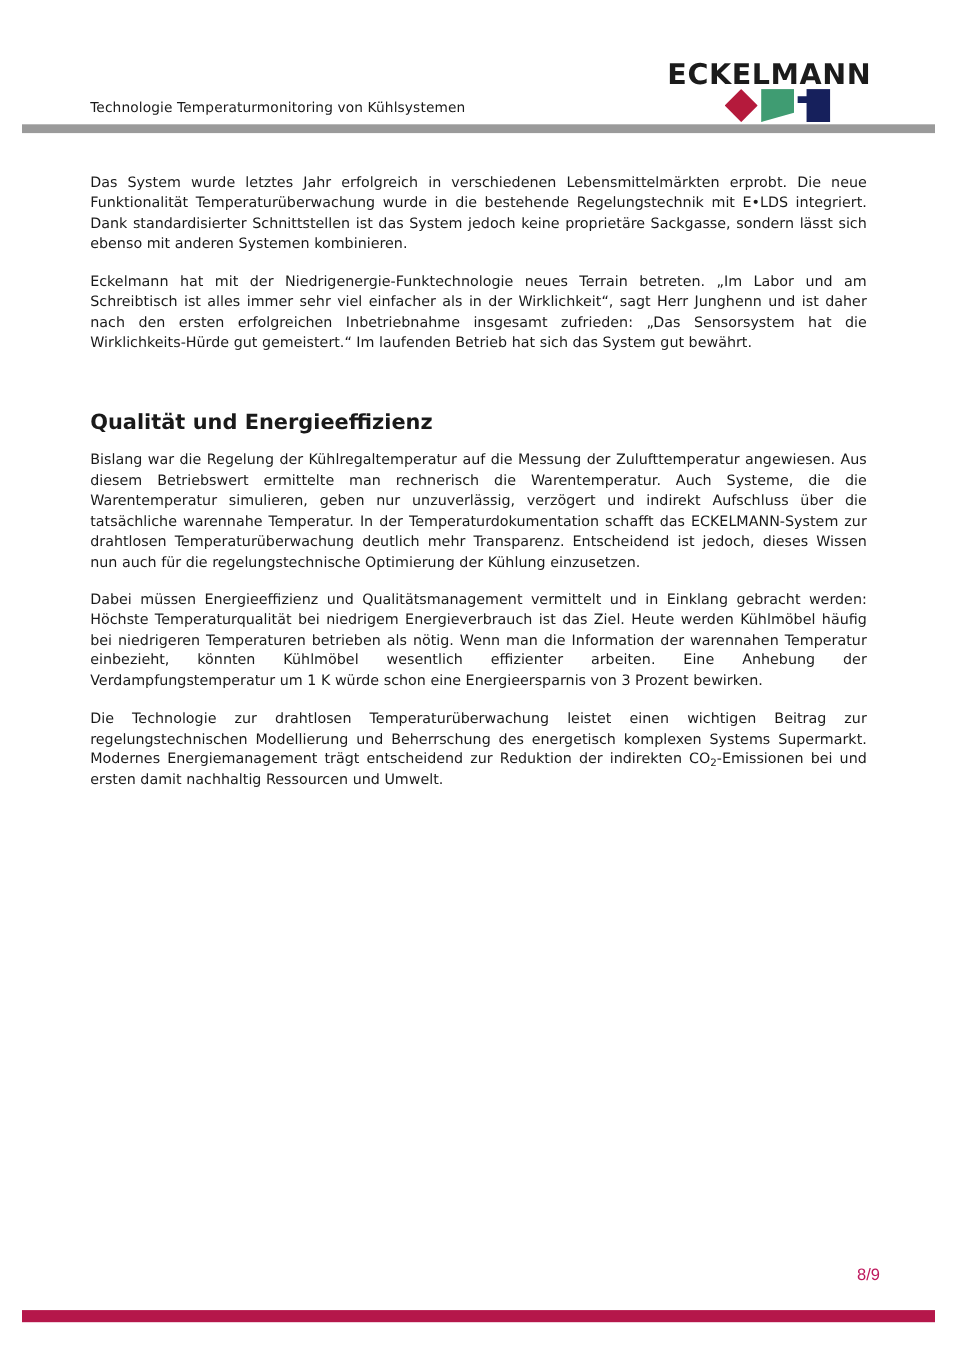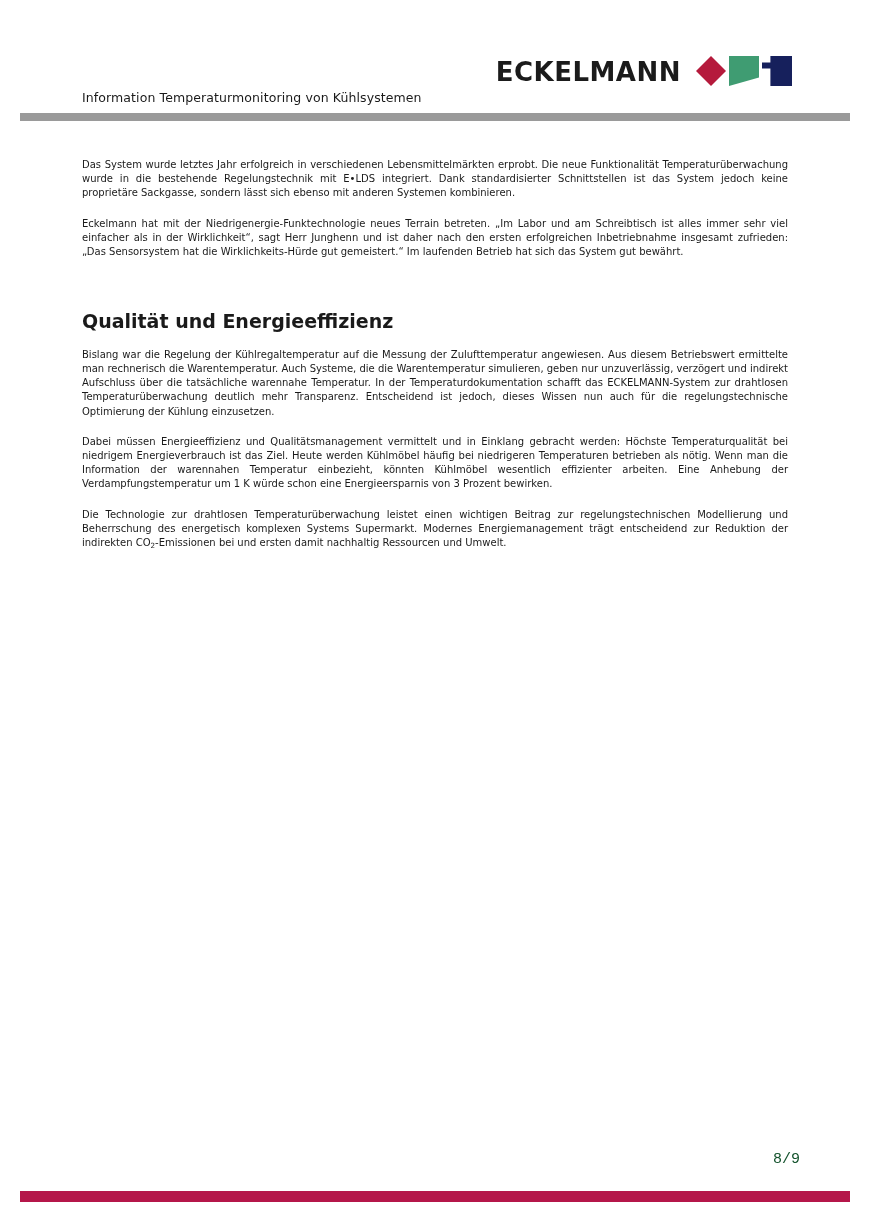--- a/index.html
+++ b/index.html
@@ -29,20 +29,21 @@
     width: 870px;
     height: 120px;
   }
   .logo-block {
     position: absolute;
     right: 78px;
     top: 55px;
     display: flex;
     align-items: center;
     height: 34px;
+    flex-direction: column;
   }
   .logo-word {
     font-family: "DejaVu Sans", sans-serif;
     font-size: 26px;
     font-weight: bold;
     letter-spacing: 0.5px;
     color: #1b1b1b;
     line-height: 1;
   }
   .logo-marks {
@@ -87,21 +88,21 @@
   }
   
   .content {
     position: absolute;
     left: 82px;
     top: 158px;
     width: 706px;
   }
   p.para {
     margin: 0 0 16px 0;
-    font-size: 10px;
+    font-size: 13px;
     line-height: 1.42;
     text-align: justify;
     text-justify: inter-word;
     color: #1a1a1a;
     hyphens: none;
   }
   .spacer {
     height: 34px;
   }
   h2.section-heading {
@@ -113,23 +114,23 @@
   }
   sub {
     font-size: 0.72em;
     vertical-align: -0.22em;
   }
   
   .page-number {
     position: absolute;
     right: 70px;
     bottom: 62px;
-    font-family: Liberation Mono, monospace;
+    font-family: Liberation Sans, sans-serif;
     font-size: 15px;
-    color: #14532d;
+    color: #be185d;
   }
   .footer-rule {
     position: absolute;
     left: 20px;
     bottom: 28px;
     width: 830px;
     height: 11px;
     background: #b5174a;
   }
 </style>
@@ -142,21 +143,21 @@
 
     <div class="logo-block">
       <span class="logo-word">ECKELMANN</span>
       <span class="logo-marks">
         <span class="mark mark-red"></span>
         <span class="mark mark-green"></span>
         <span class="mark mark-navy"></span>
       </span>
     </div>
 
-    <div class="header-caption">Information Temperaturmonitoring von Kühlsystemen</div>
+    <div class="header-caption">Technologie Temperaturmonitoring von Kühlsystemen</div>
     <div class="header-rule"></div>
   </div>
 
   <div class="content">
 
     <p class="para">Das System wurde letztes Jahr erfolgreich in verschiedenen Lebensmittelmärkten erprobt. Die neue Funktionalität Temperaturüberwachung wurde in die bestehende Regelungstechnik mit E•LDS  integriert. Dank standardisierter Schnittstellen ist das System jedoch keine proprietäre Sackgasse, sondern lässt sich ebenso mit anderen Systemen kombinieren.</p>
     <p class="para">Eckelmann hat mit der Niedrigenergie-Funktechnologie neues Terrain betreten. „Im Labor und am Schreibtisch ist alles immer sehr viel einfacher als in der Wirklichkeit“, sagt Herr Junghenn und ist daher nach den ersten erfolgreichen Inbetriebnahme insgesamt zufrieden: „Das Sensorsystem hat die Wirklichkeits-Hürde gut gemeistert.“ Im laufenden Betrieb hat sich das System gut bewährt.</p>
 
     <div class="spacer"></div>
 

